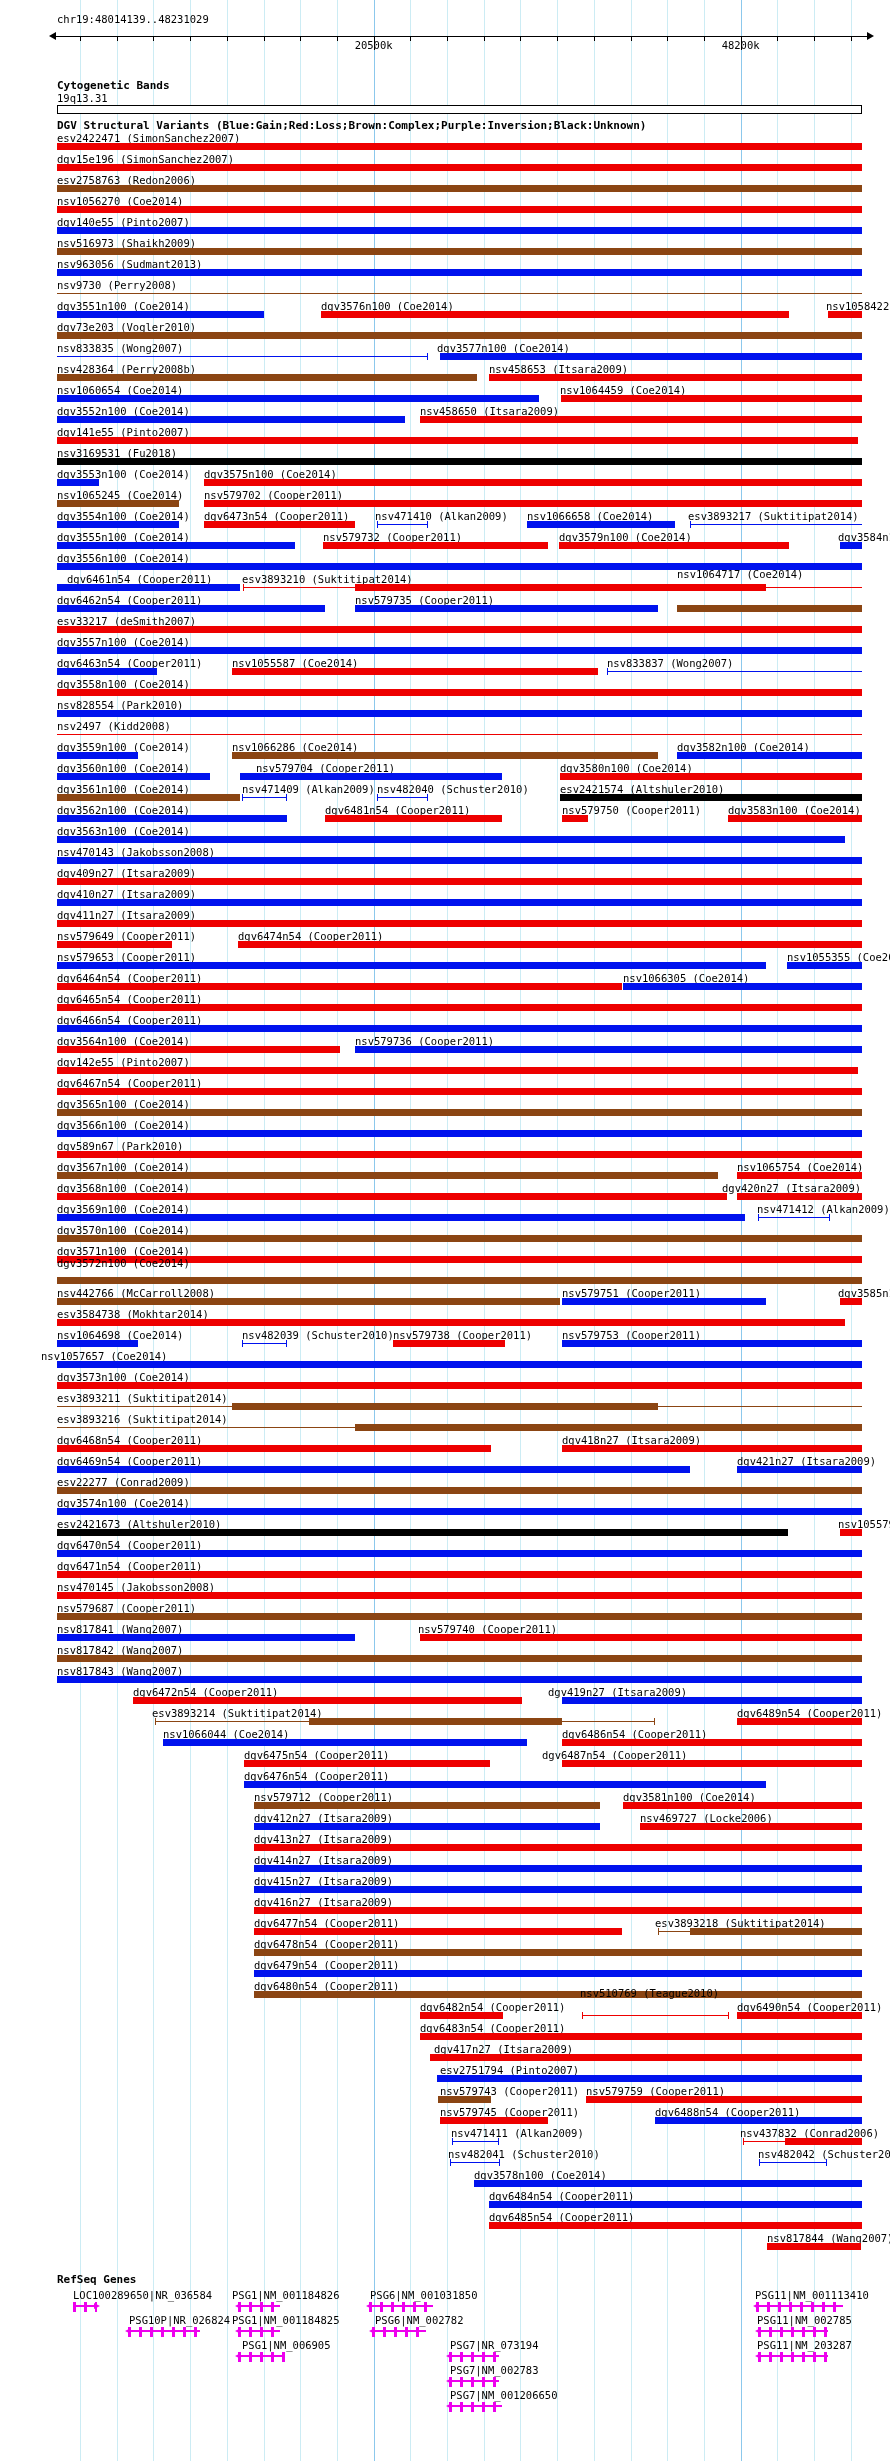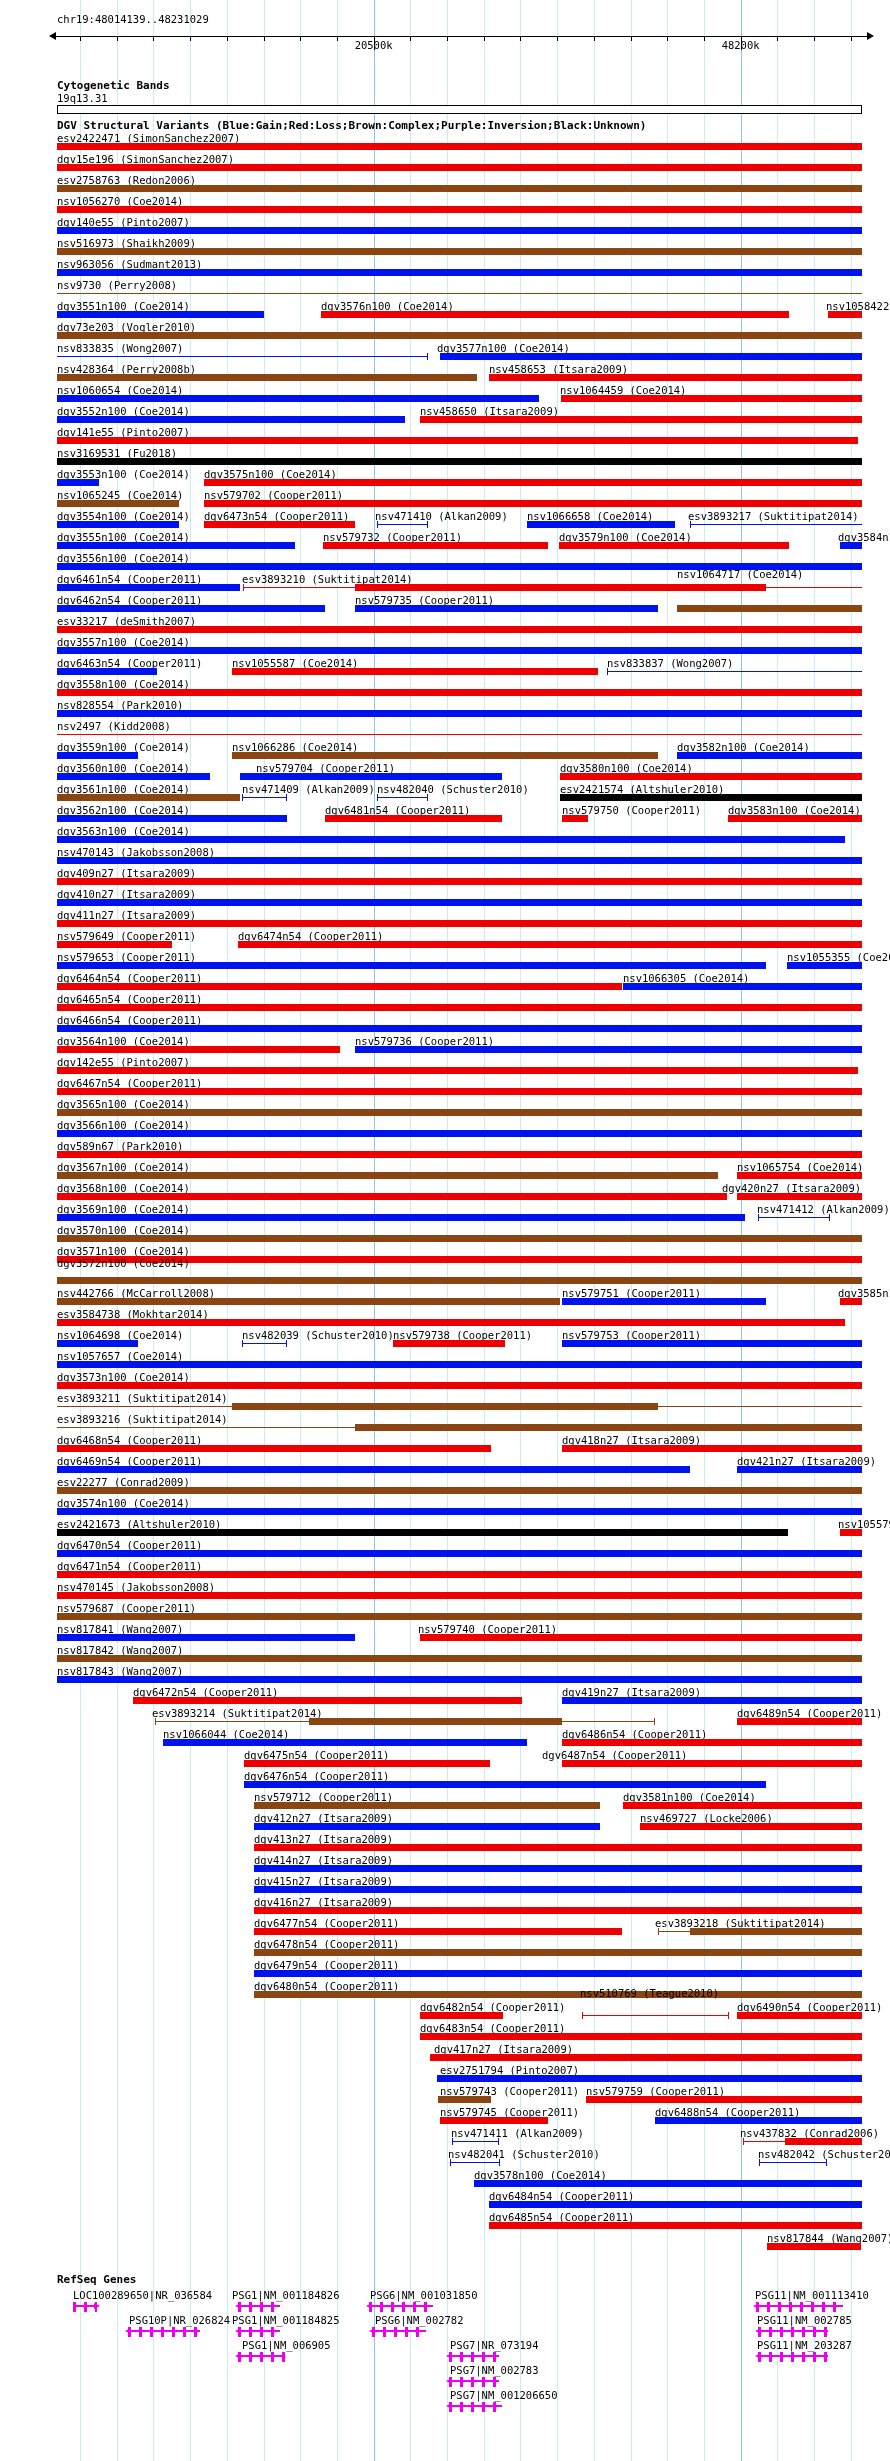--- a/index.html
+++ b/index.html
@@ -164,21 +164,21 @@
       <div class="lbl" style="left:57px;top:532px">dgv3555n100 (Coe2014)</div>
       <div class="bar" style="left:57px;top:542px;width:238px;background:#0012ee"></div>
       <div class="lbl" style="left:323px;top:532px">nsv579732 (Cooper2011)</div>
       <div class="bar" style="left:323px;top:542px;width:225px;background:#ee0000"></div>
       <div class="lbl" style="left:559px;top:532px">dgv3579n100 (Coe2014)</div>
       <div class="bar" style="left:559px;top:542px;width:230px;background:#ee0000"></div>
       <div class="lbl" style="left:838px;top:532px">dgv3584n1</div>
       <div class="bar" style="left:840px;top:542px;width:22px;background:#0012ee"></div>
       <div class="lbl" style="left:57px;top:553px">dgv3556n100 (Coe2014)</div>
       <div class="bar" style="left:57px;top:563px;width:805px;background:#0012ee"></div>
-      <div class="lbl" style="left:57px;top:574px">dgv6461n54 (Cooper2011)</div>
+      <div class="lbl" style="left:67px;top:574px">dgv6461n54 (Cooper2011)</div>
       <div class="bar" style="left:57px;top:584px;width:183px;background:#0012ee"></div>
       <div class="lbl" style="left:242px;top:574px">esv3893210 (Suktitipat2014)</div>
       <div class="thin" style="left:243px;top:587px;width:619px;background:#ee0000"></div>
       <div class="etick" style="left:243px;top:584px;background:#ee0000"></div>
       <div class="bar" style="left:355px;top:584px;width:411px;background:#ee0000"></div>
       <div class="lbl" style="left:57px;top:595px">dgv6462n54 (Cooper2011)</div>
       <div class="bar" style="left:57px;top:605px;width:268px;background:#0012ee"></div>
       <div class="lbl" style="left:355px;top:595px">nsv579735 (Cooper2011)</div>
       <div class="bar" style="left:355px;top:605px;width:303px;background:#0012ee"></div>
       <div class="lbl" style="left:677px;top:569px">nsv1064717 (Coe2014)</div>
@@ -303,21 +303,21 @@
       <div class="lbl" style="left:57px;top:1330px">nsv1064698 (Coe2014)</div>
       <div class="bar" style="left:57px;top:1340px;width:81px;background:#0012ee"></div>
       <div class="lbl" style="left:242px;top:1330px">nsv482039 (Schuster2010)</div>
       <div class="thin" style="left:242px;top:1343px;width:45px;background:#0012ee"></div>
       <div class="etick" style="left:242px;top:1340px;background:#0012ee"></div>
       <div class="etick" style="left:286px;top:1340px;background:#0012ee"></div>
       <div class="lbl" style="left:393px;top:1330px">nsv579738 (Cooper2011)</div>
       <div class="bar" style="left:393px;top:1340px;width:112px;background:#ee0000"></div>
       <div class="lbl" style="left:562px;top:1330px">nsv579753 (Cooper2011)</div>
       <div class="bar" style="left:562px;top:1340px;width:300px;background:#0012ee"></div>
-      <div class="lbl" style="left:57px;top:1351px">nsv1057657 (Coe2014)</div>
+      <div class="lbl" style="left:41px;top:1351px">nsv1057657 (Coe2014)</div>
       <div class="bar" style="left:57px;top:1361px;width:805px;background:#0012ee"></div>
       <div class="lbl" style="left:57px;top:1372px">dgv3573n100 (Coe2014)</div>
       <div class="bar" style="left:57px;top:1382px;width:805px;background:#ee0000"></div>
       <div class="lbl" style="left:57px;top:1393px">esv3893211 (Suktitipat2014)</div>
       <div class="thin" style="left:57px;top:1406px;width:805px;background:#8b4513"></div>
       <div class="bar" style="left:232px;top:1403px;width:426px;background:#8b4513"></div>
       <div class="lbl" style="left:57px;top:1414px">esv3893216 (Suktitipat2014)</div>
       <div class="thin" style="left:57px;top:1427px;width:805px;background:#8b4513"></div>
       <div class="bar" style="left:355px;top:1424px;width:507px;background:#8b4513"></div>
       <div class="lbl" style="left:57px;top:1435px">dgv6468n54 (Cooper2011)</div>
@@ -347,21 +347,21 @@
       <div class="lbl" style="left:57px;top:1624px">nsv817841 (Wang2007)</div>
       <div class="bar" style="left:57px;top:1634px;width:298px;background:#0012ee"></div>
       <div class="lbl" style="left:418px;top:1624px">nsv579740 (Cooper2011)</div>
       <div class="bar" style="left:420px;top:1634px;width:442px;background:#ee0000"></div>
       <div class="lbl" style="left:57px;top:1645px">nsv817842 (Wang2007)</div>
       <div class="bar" style="left:57px;top:1655px;width:805px;background:#8b4513"></div>
       <div class="lbl" style="left:57px;top:1666px">nsv817843 (Wang2007)</div>
       <div class="bar" style="left:57px;top:1676px;width:805px;background:#0012ee"></div>
       <div class="lbl" style="left:133px;top:1687px">dgv6472n54 (Cooper2011)</div>
       <div class="bar" style="left:133px;top:1697px;width:389px;background:#ee0000"></div>
-      <div class="lbl" style="left:562px;top:1687px">dgv419n27 (Itsara2009)</div>
+      <div class="lbl" style="left:548px;top:1687px">dgv419n27 (Itsara2009)</div>
       <div class="bar" style="left:562px;top:1697px;width:300px;background:#0012ee"></div>
       <div class="lbl" style="left:152px;top:1708px">esv3893214 (Suktitipat2014)</div>
       <div class="thin" style="left:155px;top:1721px;width:500px;background:#8b4513"></div>
       <div class="etick" style="left:155px;top:1718px;background:#8b4513"></div>
       <div class="etick" style="left:654px;top:1718px;background:#8b4513"></div>
       <div class="bar" style="left:309px;top:1718px;width:253px;background:#8b4513"></div>
       <div class="lbl" style="left:737px;top:1708px">dgv6489n54 (Cooper2011)</div>
       <div class="bar" style="left:737px;top:1718px;width:125px;background:#ee0000"></div>
       <div class="lbl" style="left:163px;top:1729px">nsv1066044 (Coe2014)</div>
       <div class="bar" style="left:163px;top:1739px;width:364px;background:#0012ee"></div>

